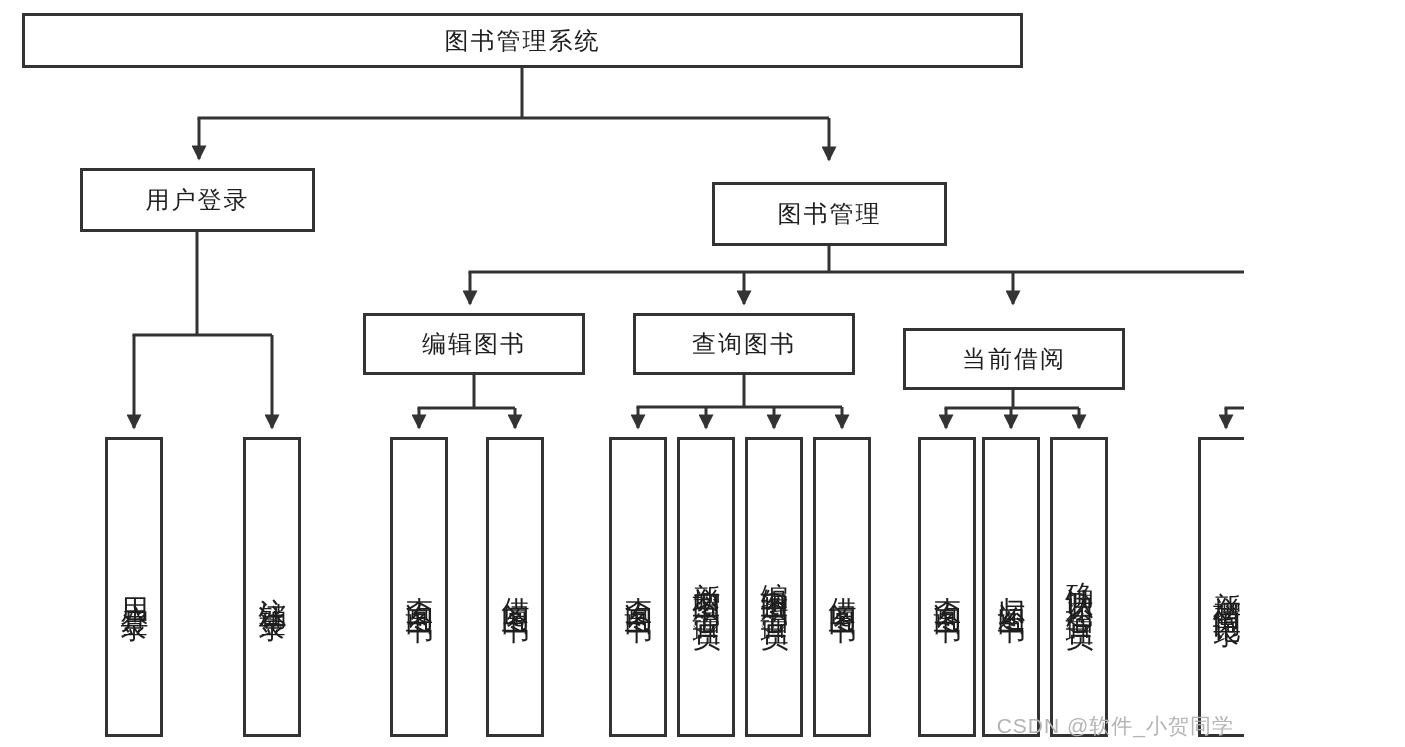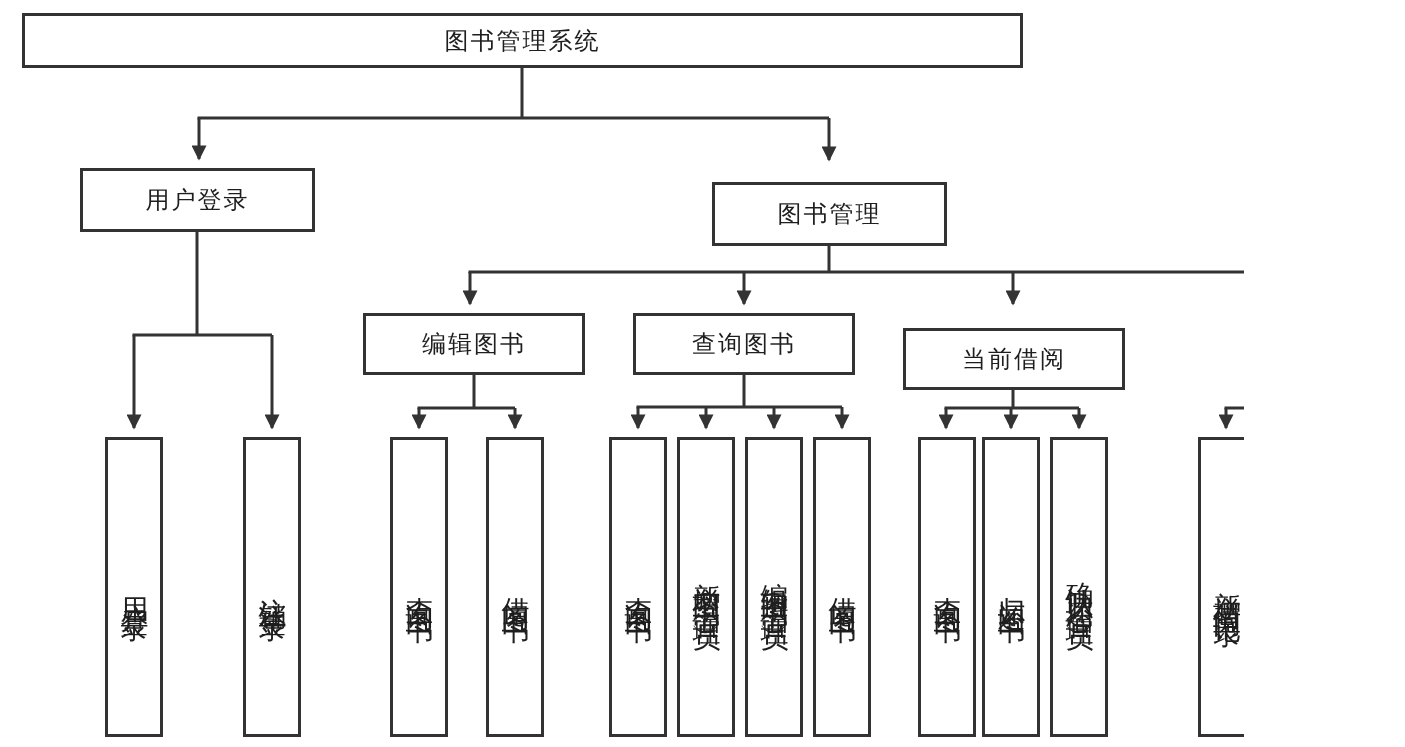--- a/index.html
+++ b/index.html
@@ -156,14 +156,15 @@
     <span class="label">确认归还（管理员）</span>
   </div>
 
   <div class="box v-box" style="left:1198px; top:437px; width:57px; height:300px;">
     <span class="label">新增借阅记录</span>
   </div>
   <div class="box v-box" style="left:1313px; top:437px; width:58px; height:300px;">
     <span class="label">查询借阅记录</span>
   </div>
 
+  <div class="watermark">CSDN @软件_小贺同学</div>
 
 </div>
 
 </body></html>

